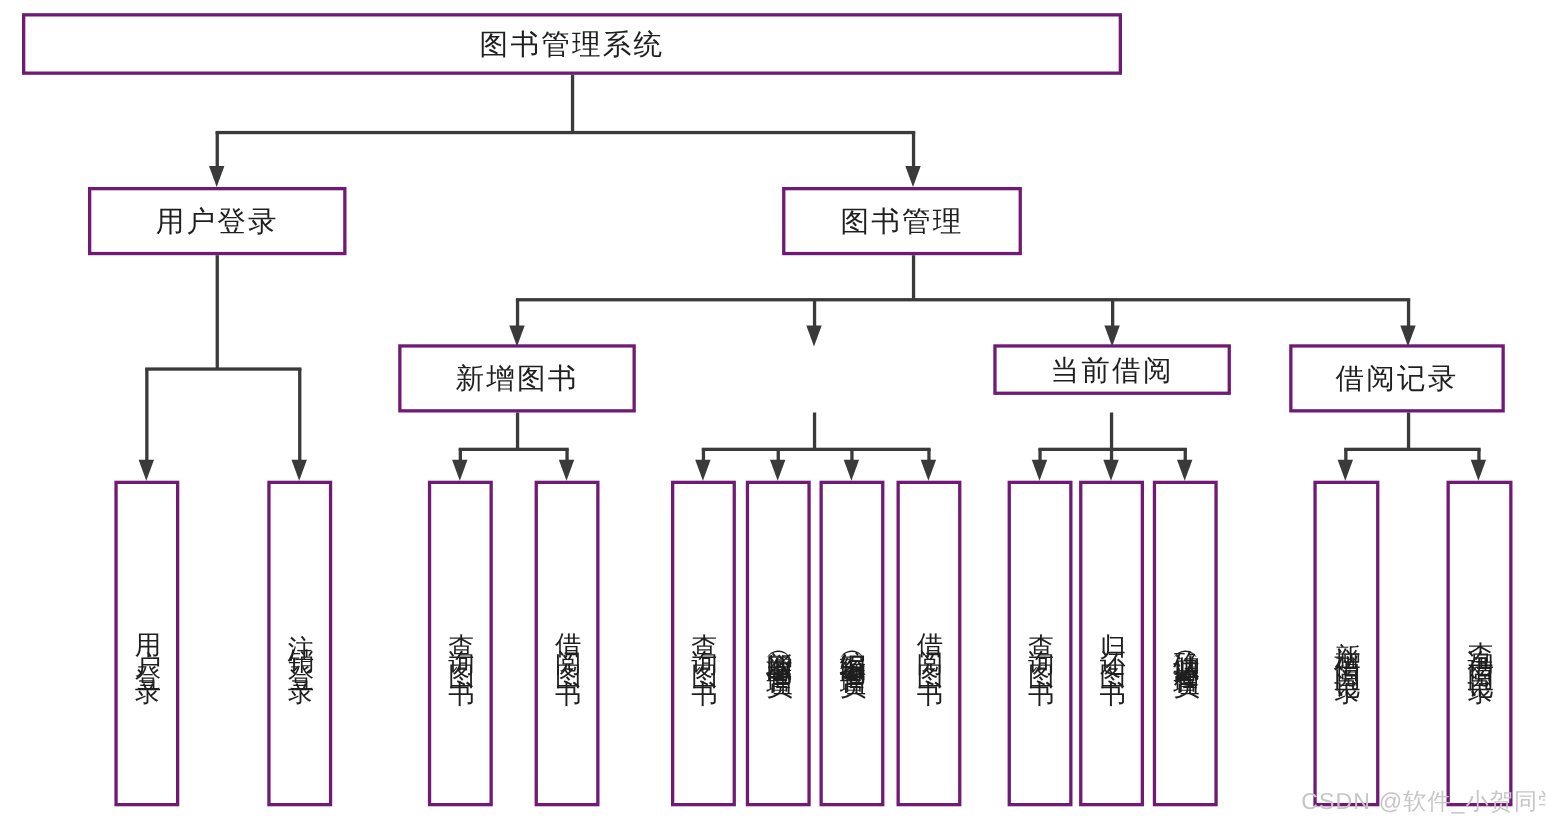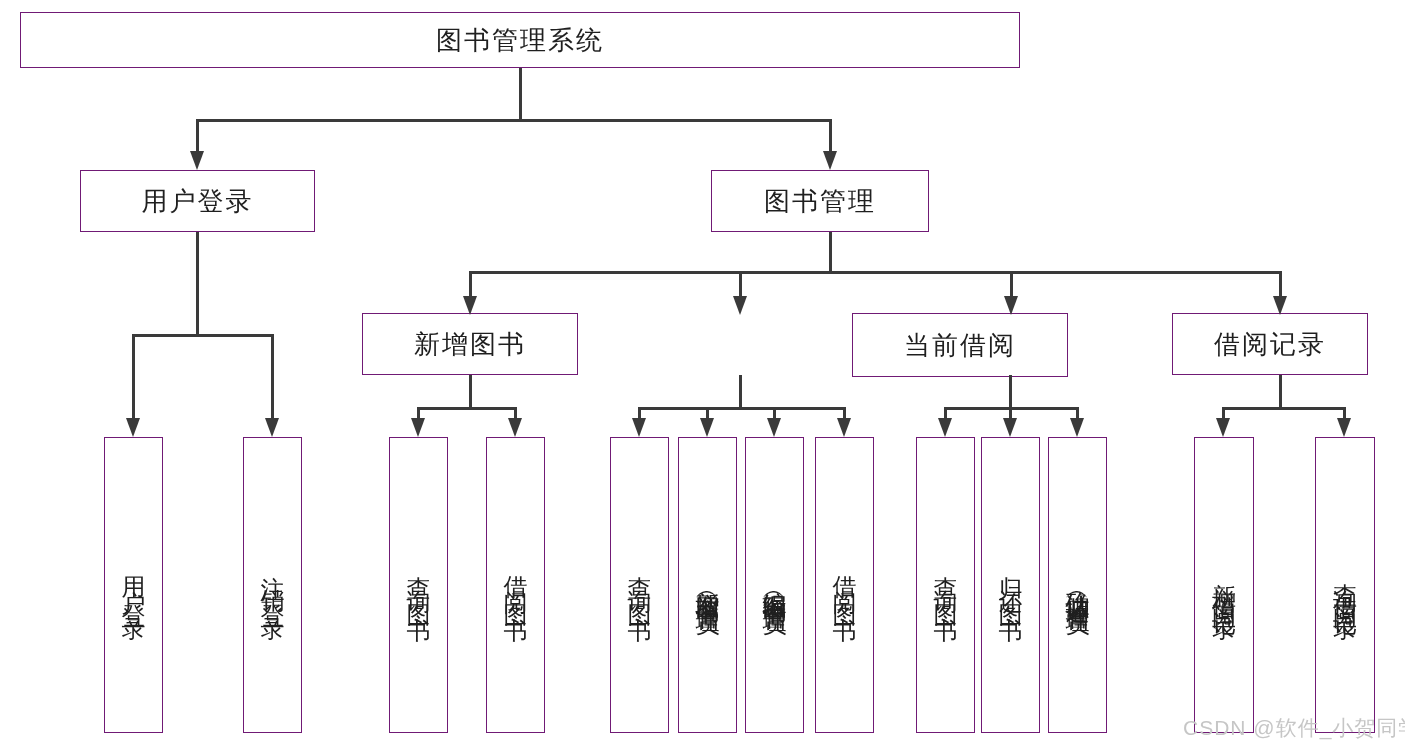--- a/index.html
+++ b/index.html
@@ -7,21 +7,21 @@
     position: relative;
     width: 1405px;
     height: 747px;
     background: #ffffff;
     font-family: "Liberation Sans", sans-serif;
     color: #1f1f1f;
     overflow: hidden;
   }
   .box {
     position: absolute;
-    border: 1px solid #701a75;
+    border: 3px solid #701a75;
     background: #ffffff;
     display: flex;
     align-items: center;
     justify-content: center;
     box-sizing: border-box;
   }
   .hlabel { font-size: 26px; letter-spacing: 2px; white-space: nowrap; }
   .leaf .vlabel {
     writing-mode: vertical-rl;
     font-size: 24px;
@@ -61,21 +61,21 @@
   <div class="box" style="left:80px;top:170px;width:235px;height:62px">
     <span class="hlabel">用户登录</span>
   </div>
   <div class="box" style="left:711px;top:170px;width:218px;height:62px">
     <span class="hlabel">图书管理</span>
   </div>
 
   <div class="box" style="left:362px;top:313px;width:216px;height:62px">
     <span class="hlabel">新增图书</span>
   </div>
-  <div class="box" style="left:852px;top:313px;width:216px;height:64px">
+  <div class="box" style="left:903px;top:313px;width:216px;height:46px">
     <span class="hlabel">当前借阅</span>
   </div>
   <div class="box" style="left:1172px;top:313px;width:196px;height:62px">
     <span class="hlabel">借阅记录</span>
   </div>
 
   <div class="box leaf" style="left:104px;top:437px;width:59px;height:296px">
     <span class="vlabel">用户登录</span>
   </div>
   <div class="box leaf" style="left:243px;top:437px;width:59px;height:296px">

